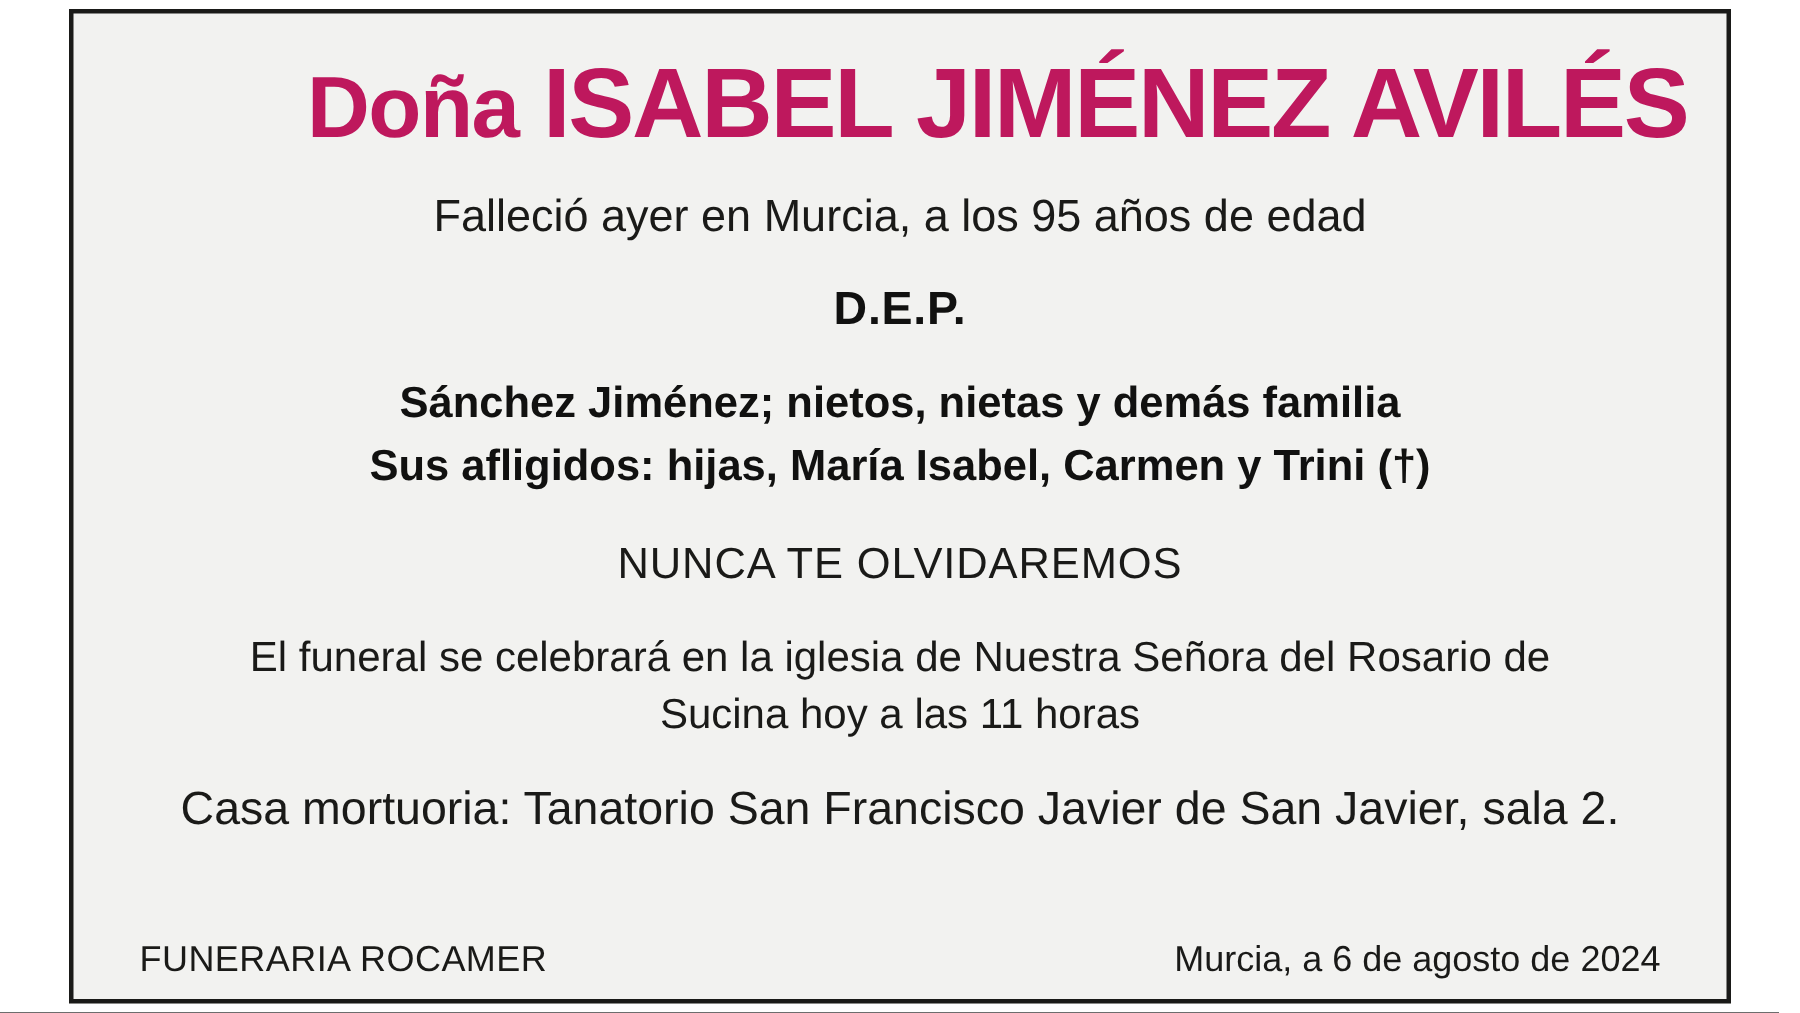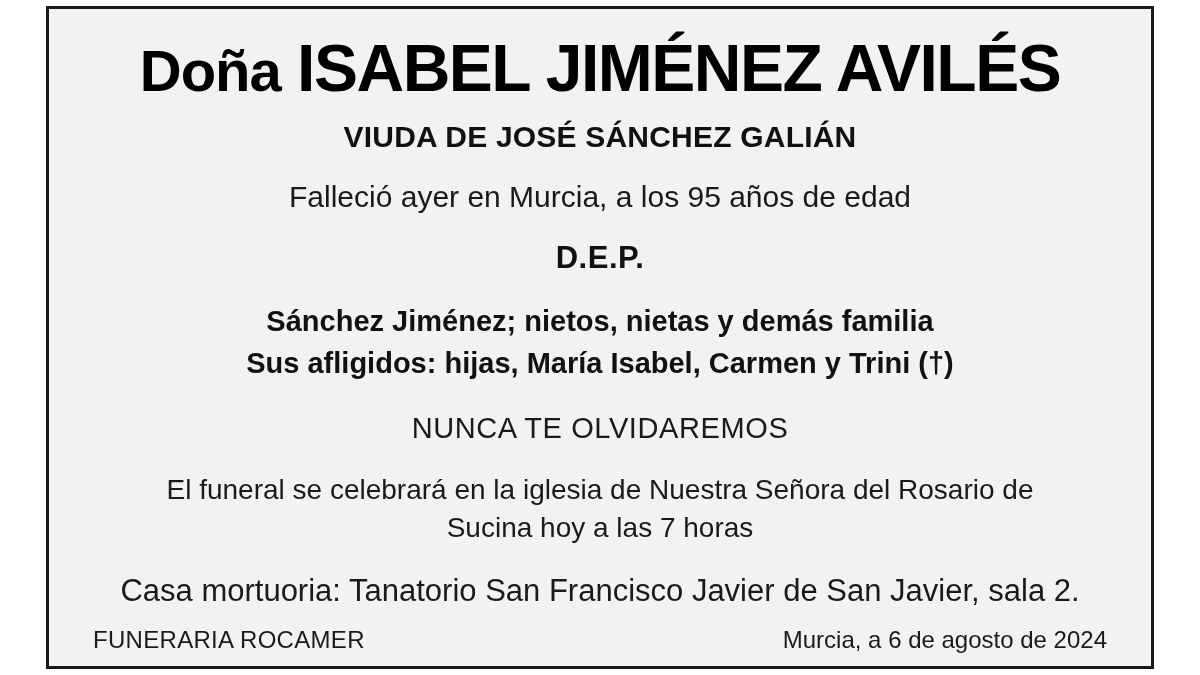--- a/index.html
+++ b/index.html
@@ -26,22 +26,22 @@
     height: 663px;
     background: #f2f2f0;
     border: 3px solid #1a1a18;
     display: flex;
     flex-direction: column;
     align-items: center;
     padding: 14px 26px 0 26px;
   }
   .name-line {
     width: 100%;
-    text-align: center;
-    color: #000000;
+    text-align: right;
+    color: #be185d;
     font-size: 63px;
     line-height: 1.02;
     font-weight: 800;
     letter-spacing: -1.2px;
     white-space: nowrap;
     margin-top: 12px;
   }
   .name-line .honorific {
     font-size: 58px;
     font-weight: 800;
@@ -134,36 +134,35 @@
 <body>
 
 <div id="obituary-page">
   <div class="notice-card">
 
     <div class="name-line">
       <span class="honorific">Doña</span>
       <span class="fullname">ISABEL JIMÉNEZ AVILÉS</span>
     </div>
 
-    <div class="widow-line">VIUDA DE JOSÉ SÁNCHEZ GALIÁN</div>
 
     <div class="death-line">Falleció ayer en Murcia, a los 95 años de edad</div>
 
     <div class="dep-line">D.E.P.</div>
 
     <div class="family-block">
       <div>Sánchez Jiménez; nietos, nietas y demás familia</div>
       <div>Sus afligidos: hijas, María Isabel, Carmen y Trini (†)</div>
     </div>
 
     <div class="never-forget">NUNCA TE OLVIDAREMOS</div>
 
     <div class="funeral-block">
       <div>El funeral se celebrará en la iglesia de Nuestra Señora del Rosario de</div>
-      <div>Sucina hoy a las 7 horas</div>
+      <div>Sucina hoy a las 11 horas</div>
     </div>
 
     <div class="mortuary-line">Casa mortuoria: Tanatorio San Francisco Javier de San Javier, sala 2.</div>
 
     <div class="footer-row">
       <div class="footer-left">FUNERARIA ROCAMER</div>
       <div class="footer-right">Murcia, a 6 de agosto de 2024</div>
     </div>
 
   </div>

